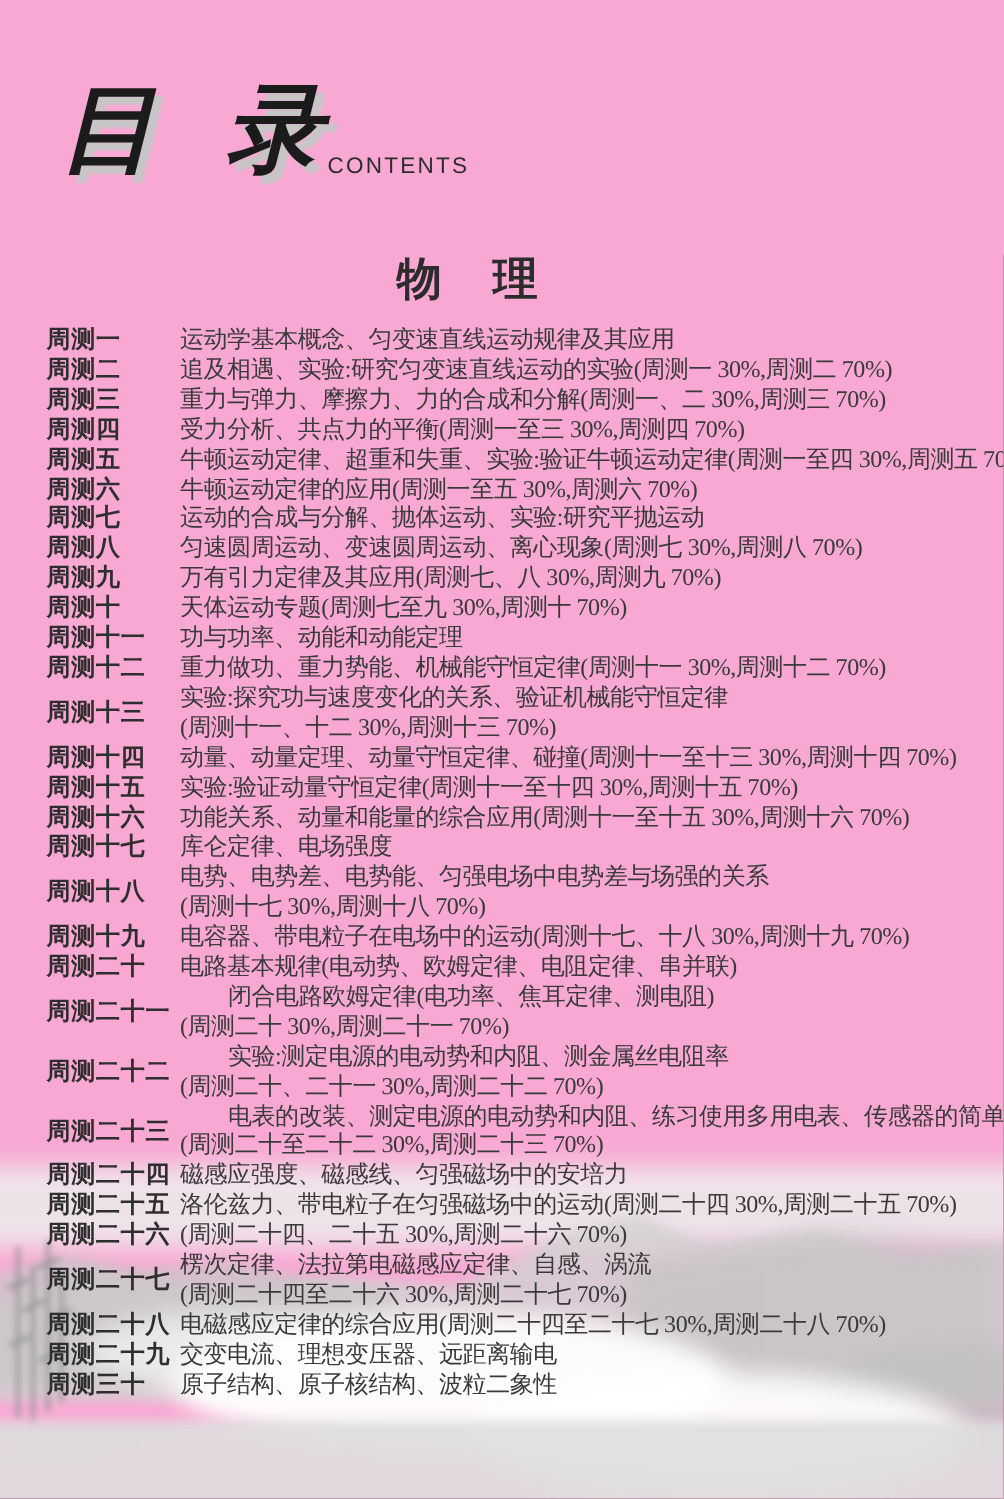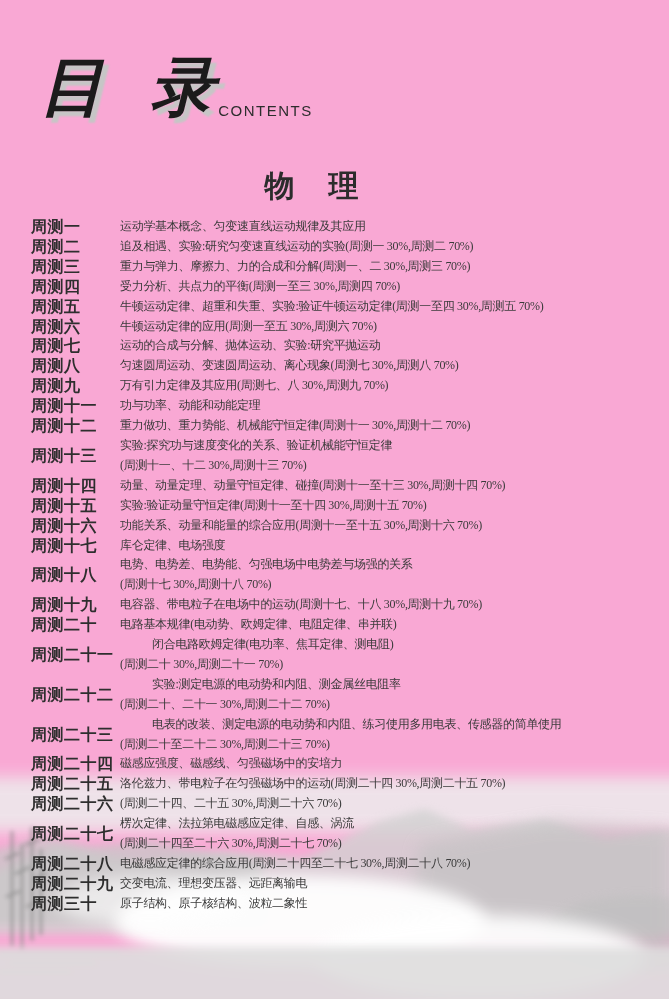--- a/index.html
+++ b/index.html
@@ -28,21 +28,21 @@
   }
 
   .toc { position:absolute; top:217px; left:31px; right:0; z-index:1; }
   .toc-row { display:flex; align-items:center; }
   .toc-label {
     flex:0 0 89px; font-family:"Liberation Sans", sans-serif; font-weight:700;
     font-size:16px; line-height:19.9px; letter-spacing:0.5px; color:#2e2e2e; white-space:nowrap;
   }
   .toc-desc { flex:1 1 auto; min-width:0; }
   .toc-line {
-    font-size:12px; line-height:19.9px; letter-spacing:-0.3px;
+    font-size:16px; line-height:19.9px; letter-spacing:-0.3px;
     white-space:nowrap; color:#3a3a3a;
   }
   .toc-desc.indent .toc-line:first-child { padding-left:32px; }
 </style>
 </head>
 <body>
 
 <div class="page">
 
   <svg class="bg-art" viewBox="0 0 669 250" xmlns="http://www.w3.org/2000/svg" aria-hidden="true">
@@ -149,20 +149,26 @@
           <div class="toc-line">匀速圆周运动、变速圆周运动、离心现象(周测七 30%,周测八 70%)</div>
         </div>
       </div>
       <div class="toc-row">
         <div class="toc-label">周测九</div>
         <div class="toc-desc">
           <div class="toc-line">万有引力定律及其应用(周测七、八 30%,周测九 70%)</div>
         </div>
       </div>
       <div class="toc-row">
+        <div class="toc-label">周测十</div>
+        <div class="toc-desc">
+          <div class="toc-line">天体运动专题(周测七至九 30%,周测十 70%)</div>
+        </div>
+      </div>
+      <div class="toc-row">
         <div class="toc-label">周测十一</div>
         <div class="toc-desc">
           <div class="toc-line">功与功率、动能和动能定理</div>
         </div>
       </div>
       <div class="toc-row">
         <div class="toc-label">周测十二</div>
         <div class="toc-desc">
           <div class="toc-line">重力做功、重力势能、机械能守恒定律(周测十一 30%,周测十二 70%)</div>
         </div>

